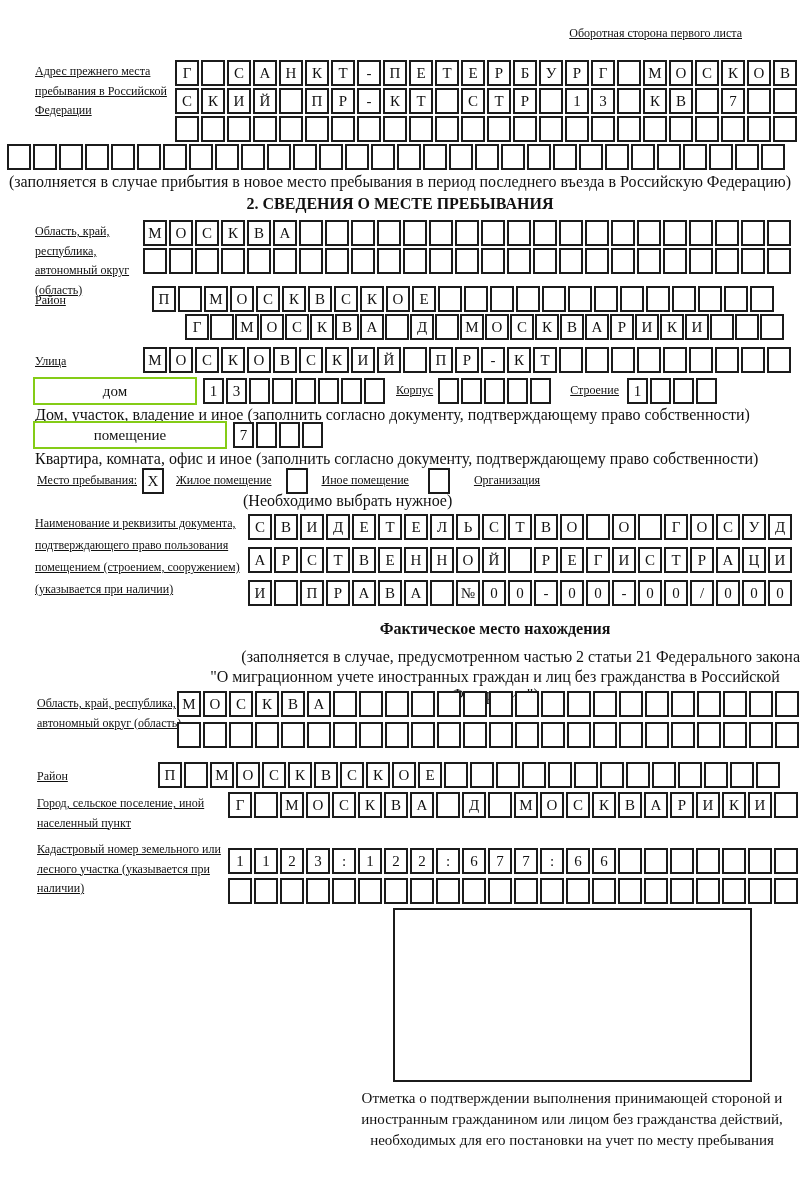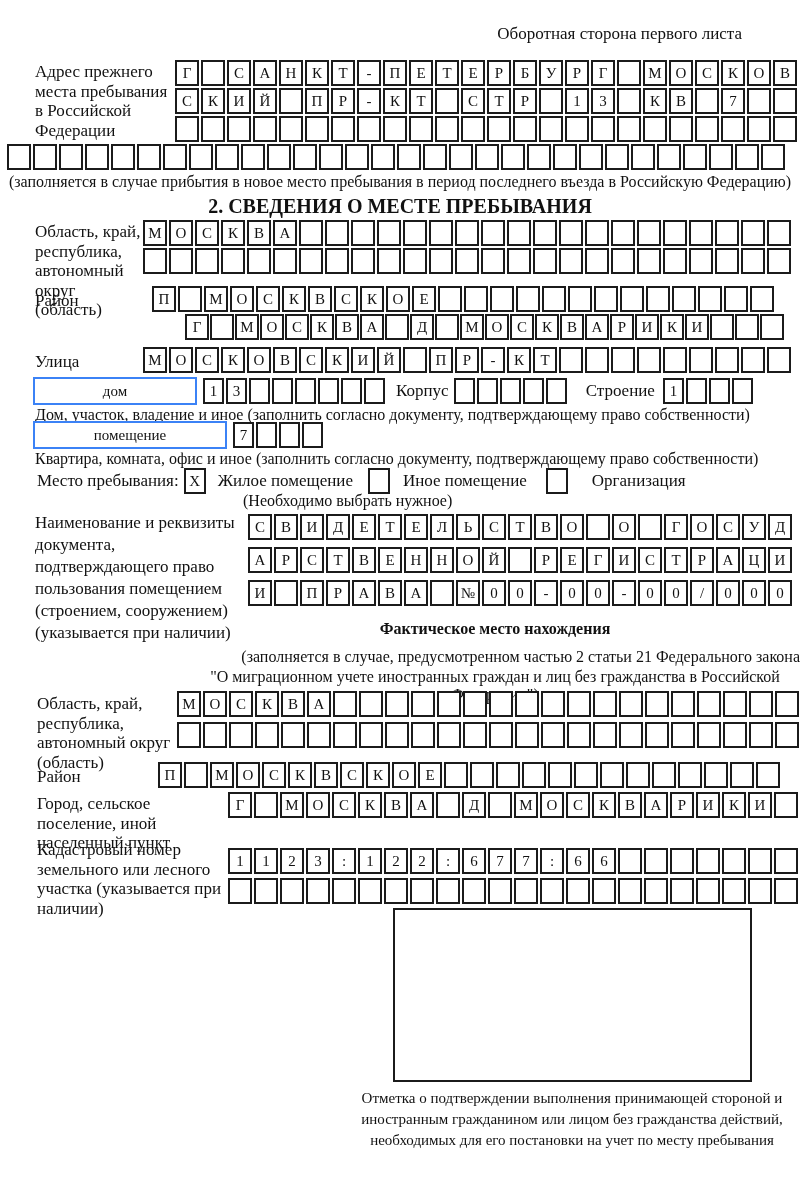--- a/index.html
+++ b/index.html
@@ -1,34 +1,34 @@
 <!DOCTYPE html>
 <html><head>
 <meta charset="utf-8">
 <style>
   * { margin:0; padding:0; box-sizing:border-box; }
   html,body { background:#fff; }
   body { width:800px; height:1180px; font-family:"Liberation Serif", serif; color:#111; }
   .page { position:relative; width:800px; height:1180px; overflow:hidden; background:#fff; }
   .abs { position:absolute; }
-  .lbl { font-size:17px; line-height:19.5px; }
+  .lbl { font-size:12px; line-height:19.5px;text-decoration:underline; }
   .cap { font-size:16px; }
   .bold { font-weight:bold; }
   .center { text-align:center; }
   .grid { display:flex; gap:2px; }
   .grid.tight { gap:1px; }
   .grid .cell {
     flex:0 0 auto; width:24px; height:26px; border:2px solid #1b1b1b;
     display:flex; align-items:center; justify-content:center;
     font-size:15px; line-height:1; background:#fff;
   }
   .grid.sm .cell { width:21px; height:26px; }
   .gridrows { display:flex; flex-direction:column; gap:2px; }
   .widebox {
-    border:2px solid #3b82f6; height:28px; display:flex;
+    border:2px solid #84cc16; height:28px; display:flex;
     align-items:center; justify-content:center; font-size:15px; background:#fff;
   }
   .flexrow { display:flex; align-items:center; }
   .chk {
     width:22px; height:26px; border:2px solid #1b1b1b; display:flex;
     align-items:center; justify-content:center; font-size:15px; background:#fff;
   }
   .stampbox { border:2px solid #1b1b1b; background:#fff; }
 </style>
 </head>
@@ -146,21 +146,21 @@
       <span class="cell"></span>
       <span class="cell"></span>
       <span class="cell"></span>
       <span class="cell"></span>
       <span class="cell"></span>
       <span class="cell"></span>
       <span class="cell"></span>
     </div>
   <div class="abs cap center" style="left:0; top:173px; width:800px;">(заполняется в случае прибытия в новое место пребывания в период последнего въезда в Российскую Федерацию)</div>
 
-  <div class="abs bold center" style="left:0; top:195px; width:800px; font-size:20px;">2. СВЕДЕНИЯ О МЕСТЕ ПРЕБЫВАНИЯ</div>
+  <div class="abs bold center" style="left:0; top:195px; width:800px; font-size:16px;">2. СВЕДЕНИЯ О МЕСТЕ ПРЕБЫВАНИЯ</div>
 
   <div class="abs lbl" style="left:35px; top:222px; width:110px;">Область, край, республика, автономный округ (область)</div>
   <div class="abs gridrows" style="left:143px; top:220px;">
     <div class="grid">
         <span class="cell">М</span>
         <span class="cell">О</span>
         <span class="cell">С</span>
         <span class="cell">К</span>
         <span class="cell">В</span>
         <span class="cell">А</span>

